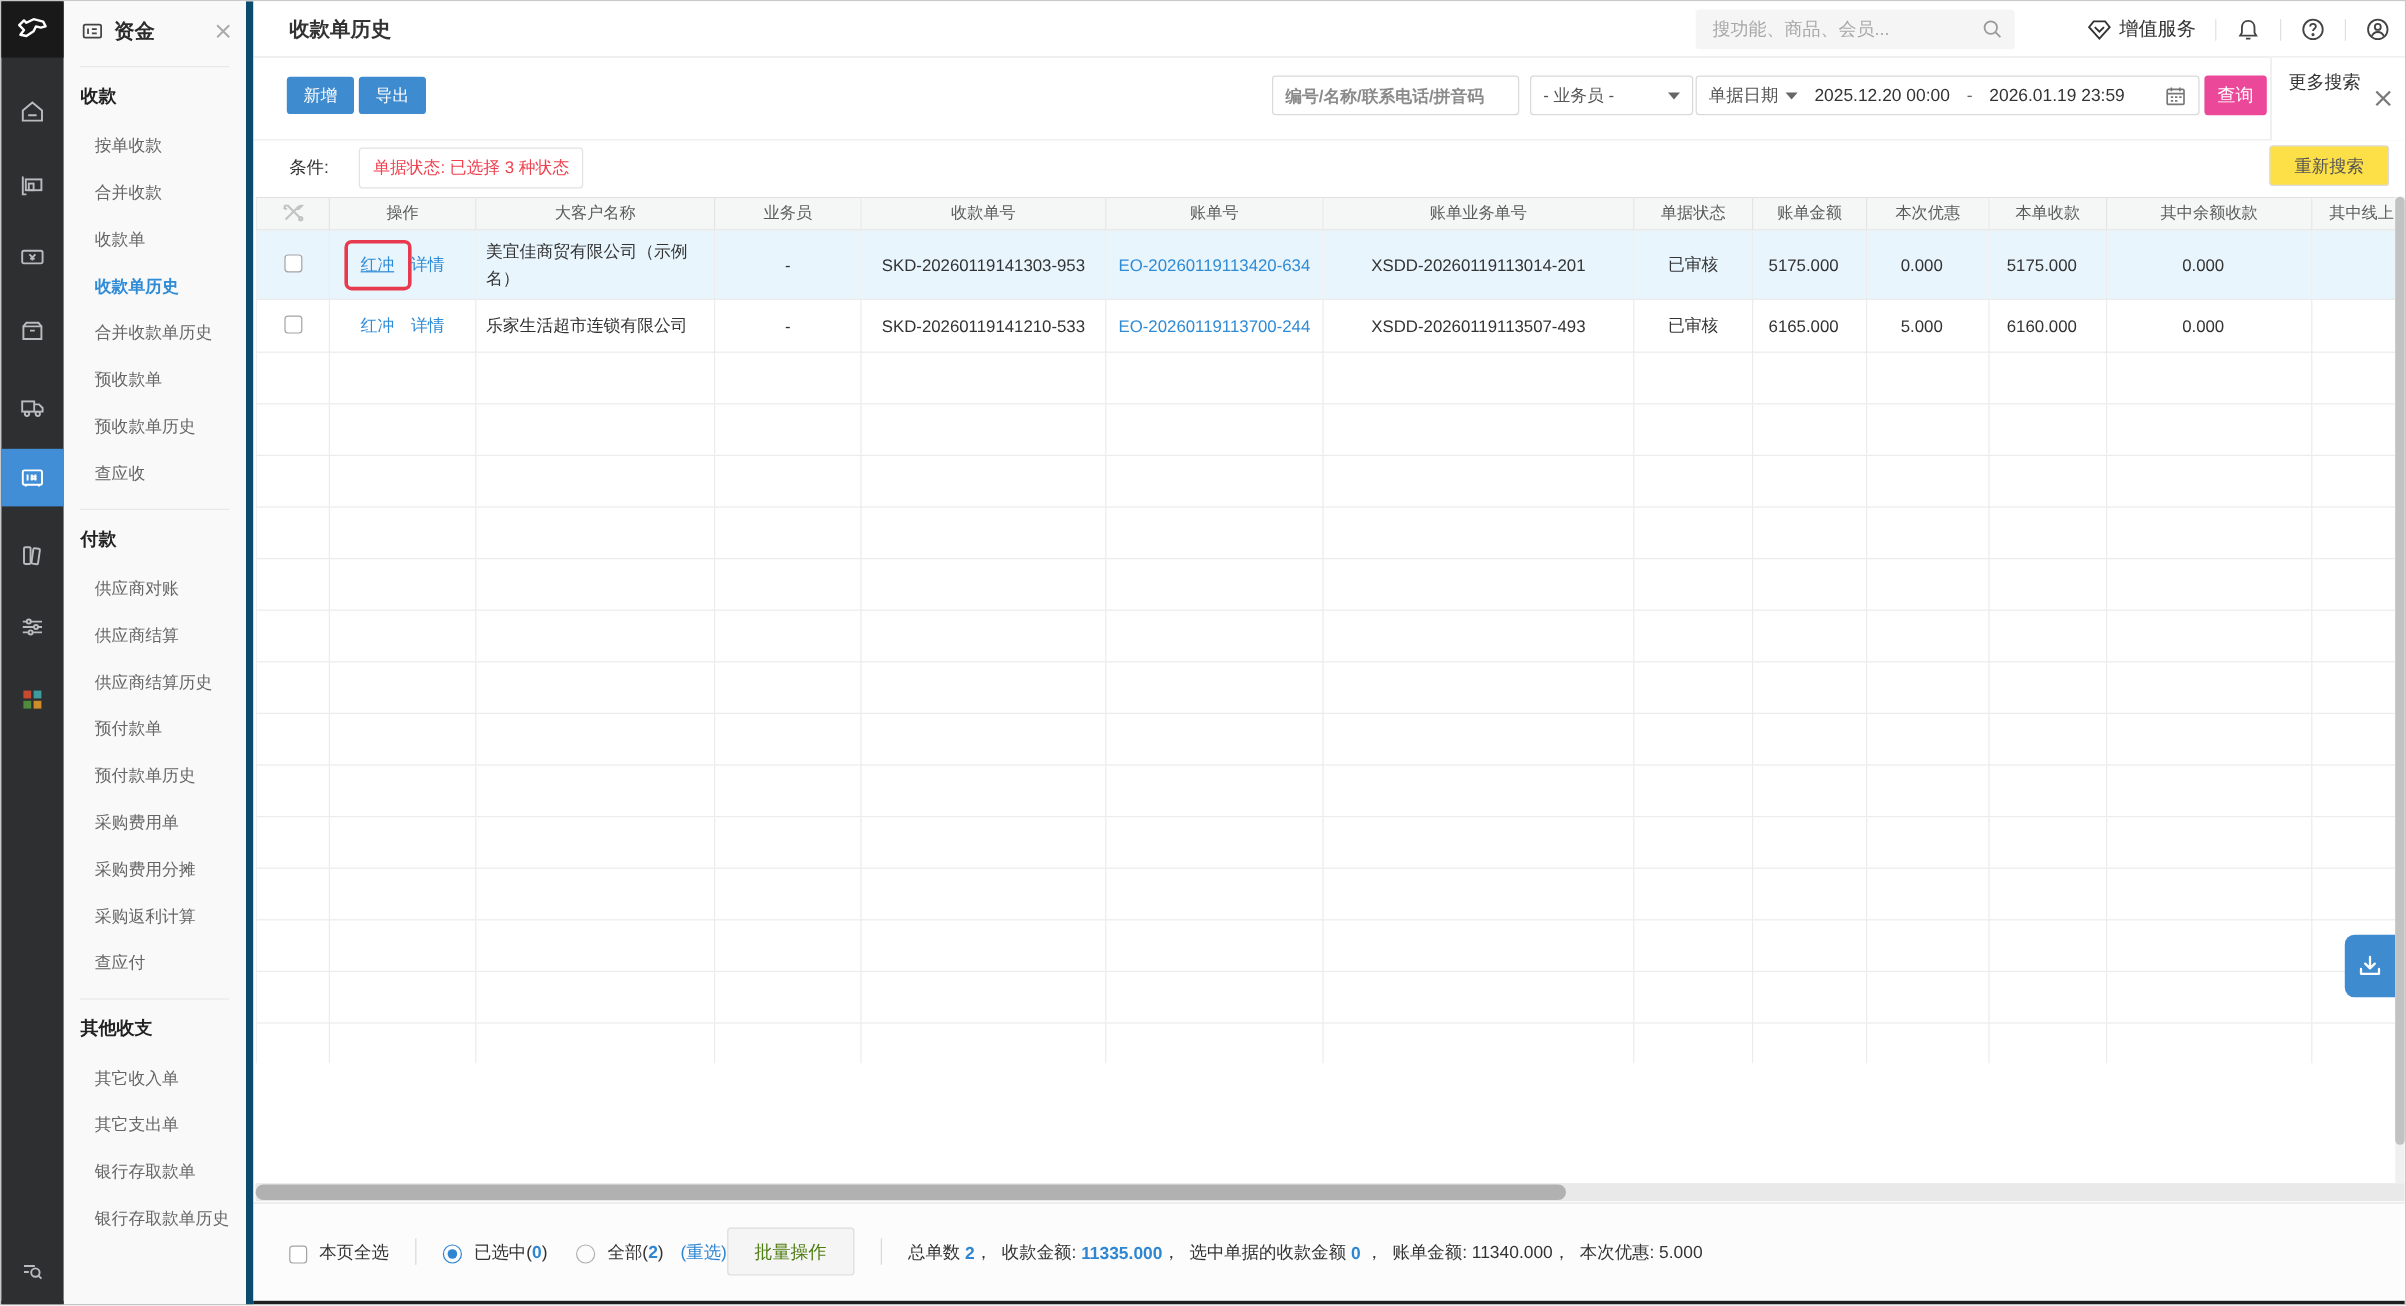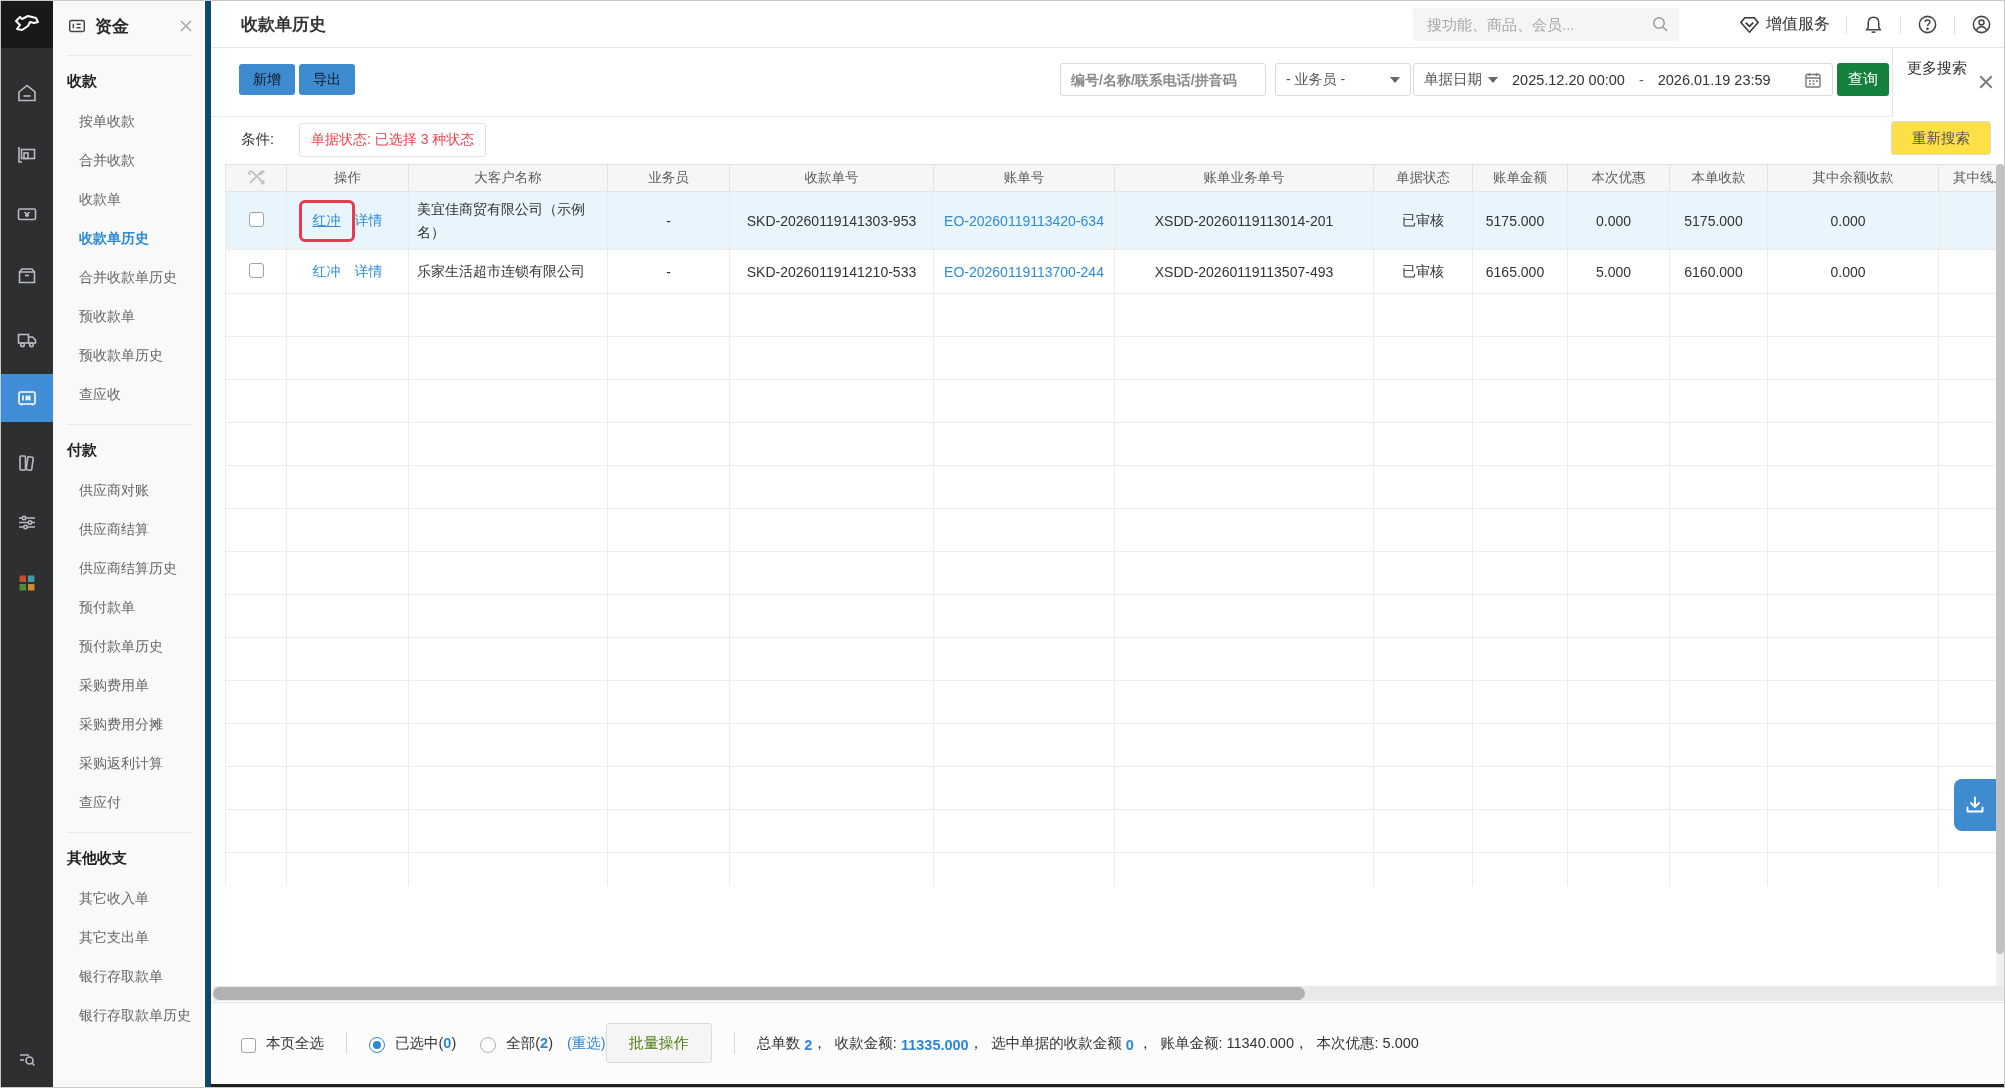--- a/index.html
+++ b/index.html
@@ -32,44 +32,44 @@
   .global-search { position:absolute; left:1202px; top:7px; width:266px; height:33px; background:#f5f5f5; border-radius:3px; }
   .global-search input { position:absolute; inset:0; border:none; background:transparent; outline:none; padding:0 36px 0 14px; font-size:15px; color:#333; font-family:inherit; }
   .global-search input::placeholder { color:#a8a8a8; }
   .global-search .mag { position:absolute; right:10px; top:7px; color:#999; }
   .top-right { position:absolute; right:12px; top:0; height:47px; display:flex; align-items:center; gap:16px; }
   .vas { display:flex; align-items:center; gap:6px; font-size:16px; color:#333; cursor:pointer; }
   .tr-sep { width:1px; height:18px; background:#e0e0e0; }
   .tr-icon { color:#444; display:flex; cursor:pointer; }
 
   .toolbar { position:absolute; left:0; right:0; top:47px; height:69px; border-bottom:1px solid #ececec; }
-  .btn-blue { position:absolute; top:16px; height:31px; padding:0 14px; background:#3e8bd0; color:#0f172a; border:none; border-radius:3px; font-size:14px; font-family:inherit; cursor:pointer; }
+  .btn-blue { position:absolute; top:16px; height:31px; padding:0 14px; background:#3e8bd0; color:#ffffff; border:none; border-radius:3px; font-size:14px; font-family:inherit; cursor:pointer; }
   .kw-input { position:absolute; left:849px; top:15px; width:206px; height:33px; border:1px solid #d9d9d9; border-radius:3px; font-size:14px; color:#555; padding:0 10px; outline:none; font-family:inherit;font-weight:bold; }
   .kw-input::placeholder { color:#8b8b8b; }
   .select-box { position:absolute; left:1064px; top:15px; width:136px; height:33px; border:1px solid #d9d9d9; border-radius:3px; font-size:14px; color:#555; display:flex; align-items:center; padding:0 10px; cursor:pointer;gap:11px; }
   .select-box .grow { flex:1; }
   .caret { width:0; height:0; border-left:5px solid transparent; border-right:5px solid transparent; border-top:6px solid #666; }
   .date-box { position:absolute; left:1202px; top:15px; width:420px; height:33px; border:1px solid #d9d9d9; border-radius:3px; display:flex; align-items:center; font-size:14.5px; color:#333; padding:0 10px; }
   .date-box .dlabel { color:#555; margin-right:6px; }
   .date-box .dcaret { margin-right:14px; }
   .date-box .dval { color:#333; }
   .date-box .dsep { margin:0 14px; color:#666; }
   .date-box .cal { margin-left:auto; color:#777; display:flex; cursor:pointer; }
-  .btn-query { position:absolute; left:1626px; top:15px; width:52px; height:33px; background:#15803d; color:#fff; border:none; border-radius:3px; font-size:15px; font-family:inherit; cursor:pointer; }
+  .btn-query { position:absolute; left:1626px; top:15px; width:52px; height:33px; background:#ec4899; color:#fff; border:none; border-radius:3px; font-size:15px; font-family:inherit; cursor:pointer; }
   .more-search { position:absolute; right:0; top:0; width:112px; height:69px; background:#fff; border-left:1px solid #e7e7e7; }
   .more-search .ms-label { position:absolute; left:14px; top:11px; font-size:15px; color:#333; cursor:pointer; }
   .more-search .ms-close { position:absolute; right:10px; top:26px; color:#7a7a7a; cursor:pointer; display:flex; }
 
   .cond-row { position:absolute; left:0; right:0; top:116px; height:47px; }
   .cond-label { position:absolute; left:30px; top:13px; font-size:14.5px; color:#333; }
   .cond-tag { position:absolute; left:88px; top:6px; border:1px solid #e2e2e2; border-radius:3px; padding:7px 11px; font-size:14px; color:#f0414e; background:#fff; }
   .btn-research { position:absolute; right:13px; top:4px; height:34px; padding:0 20px; background:#fde047; border:1px solid #dcdcdc; border-radius:3px; font-size:14.5px; color:#555; font-family:inherit; cursor:pointer; }
 
   
-  .table-wrap { position:absolute; left:14px; right:8px; top:163px; height:722px; overflow:hidden; }
+  .table-wrap { position:absolute; left:2px; right:8px; top:163px; height:722px; overflow:hidden; }
   table { border-collapse:collapse; table-layout:fixed; width:1794px; font-size:14px; color:#333; }
   th { background:#f5f6f6; font-weight:400; color:#5c5c5c; height:27px; border:1px solid #e4e4e4; border-top:1px solid #e0e0e0; font-size:13.5px; padding:0 4px; white-space:nowrap; overflow:hidden; }
   td { border:1px solid #ececec; height:44px; padding:0 4px; text-align:center; white-space:nowrap; overflow:hidden; }
   tr.hl td { background:#e8f5fd; }
   tr.row1 td { height:58px; }
   td.num { padding-right:14px; }
   td.cust { text-align:left; padding:4px 8px; white-space:normal; line-height:1.6; }
   a.tlink { color:#2f8bd6; text-decoration:none; cursor:pointer; }
   a.tlink.ul { text-decoration:underline; }
   .ops { display:flex; align-items:center; justify-content:center; gap:14px; }

